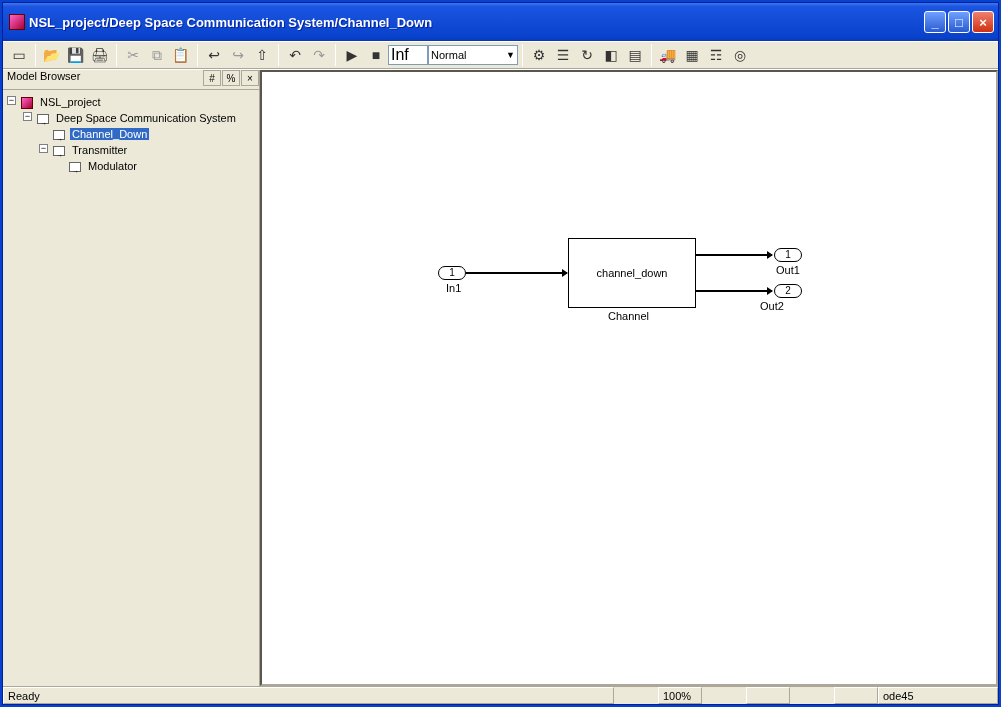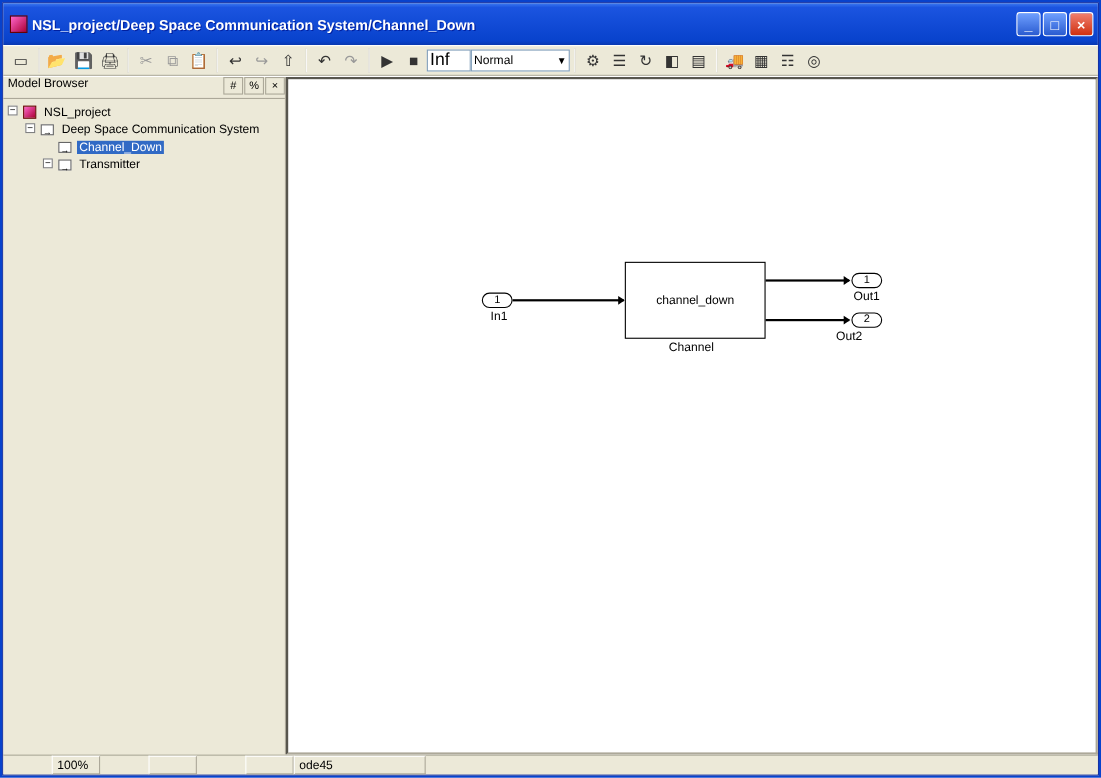--- a/index.html
+++ b/index.html
@@ -126,20 +126,26 @@
                 <span class="label">Deep Space Communication System</span>
                 <ul>
                   <li>
                     <span class="ticon sys"></span>
                     <span class="label selected">Channel_Down</span>
                   </li>
                   <li>
                     <div class="toggle">−</div>
                     <span class="ticon sys"></span>
                     <span class="label">Transmitter</span>
+                    <ul>
+                      <li>
+                        <span class="ticon sys"></span>
+                        <span class="label">Modulator</span>
+                      </li>
+                    </ul>
                   </li>
                 </ul>
               </li>
             </ul>
           </li>
         </ul>
       </div>
     </div>
 
     <div class="canvas">
@@ -161,19 +167,20 @@
         <div class="outport" style="left:512px; top:176px;"><span>1</span></div>
         <div class="portlabel" style="left:514px; top:192px;">Out1</div>
 
         <div class="outport" style="left:512px; top:212px;"><span>2</span></div>
         <div class="portlabel" style="left:498px; top:228px;">Out2</div>
       </div>
     </div>
   </div>
 
   <div class="statusbar">
+    <div class="cell grow">Ready</div>
     <div class="cell fixed">100%</div>
     <div class="cell fixed"></div>
     <div class="cell fixed"></div>
     <div class="cell wide">ode45</div>
   </div>
 
 </div>
 
 </body></html>

